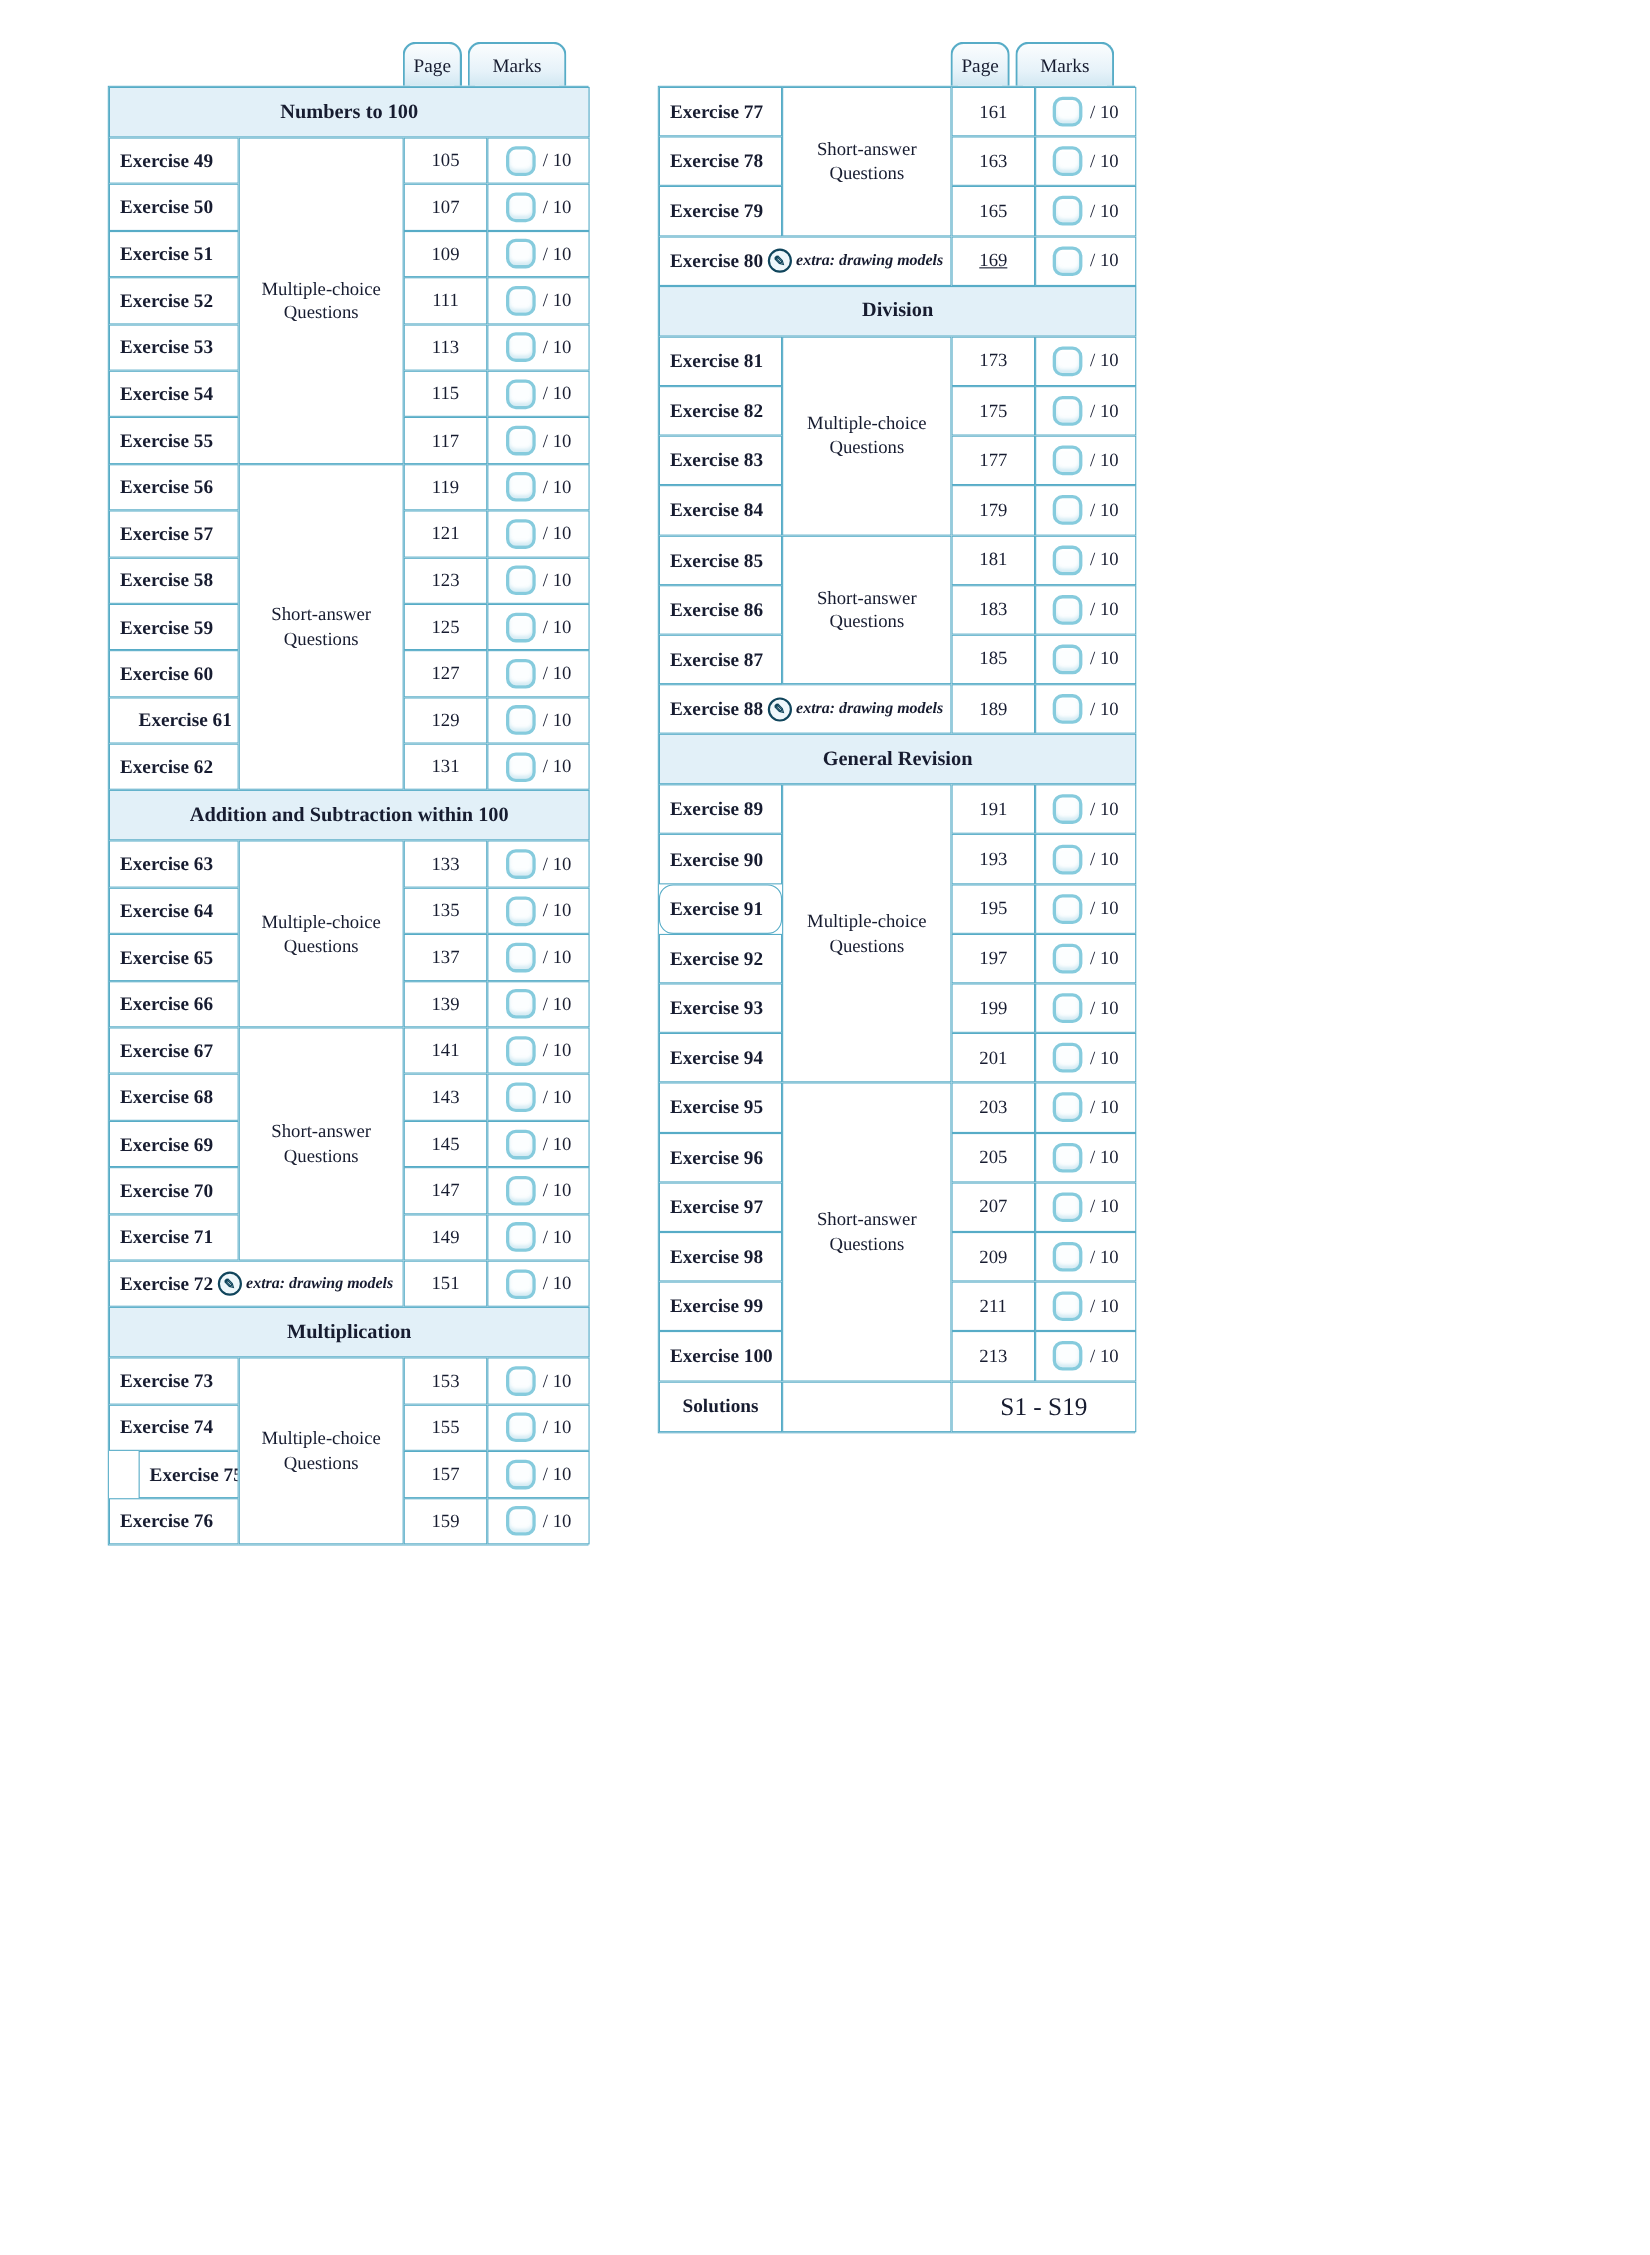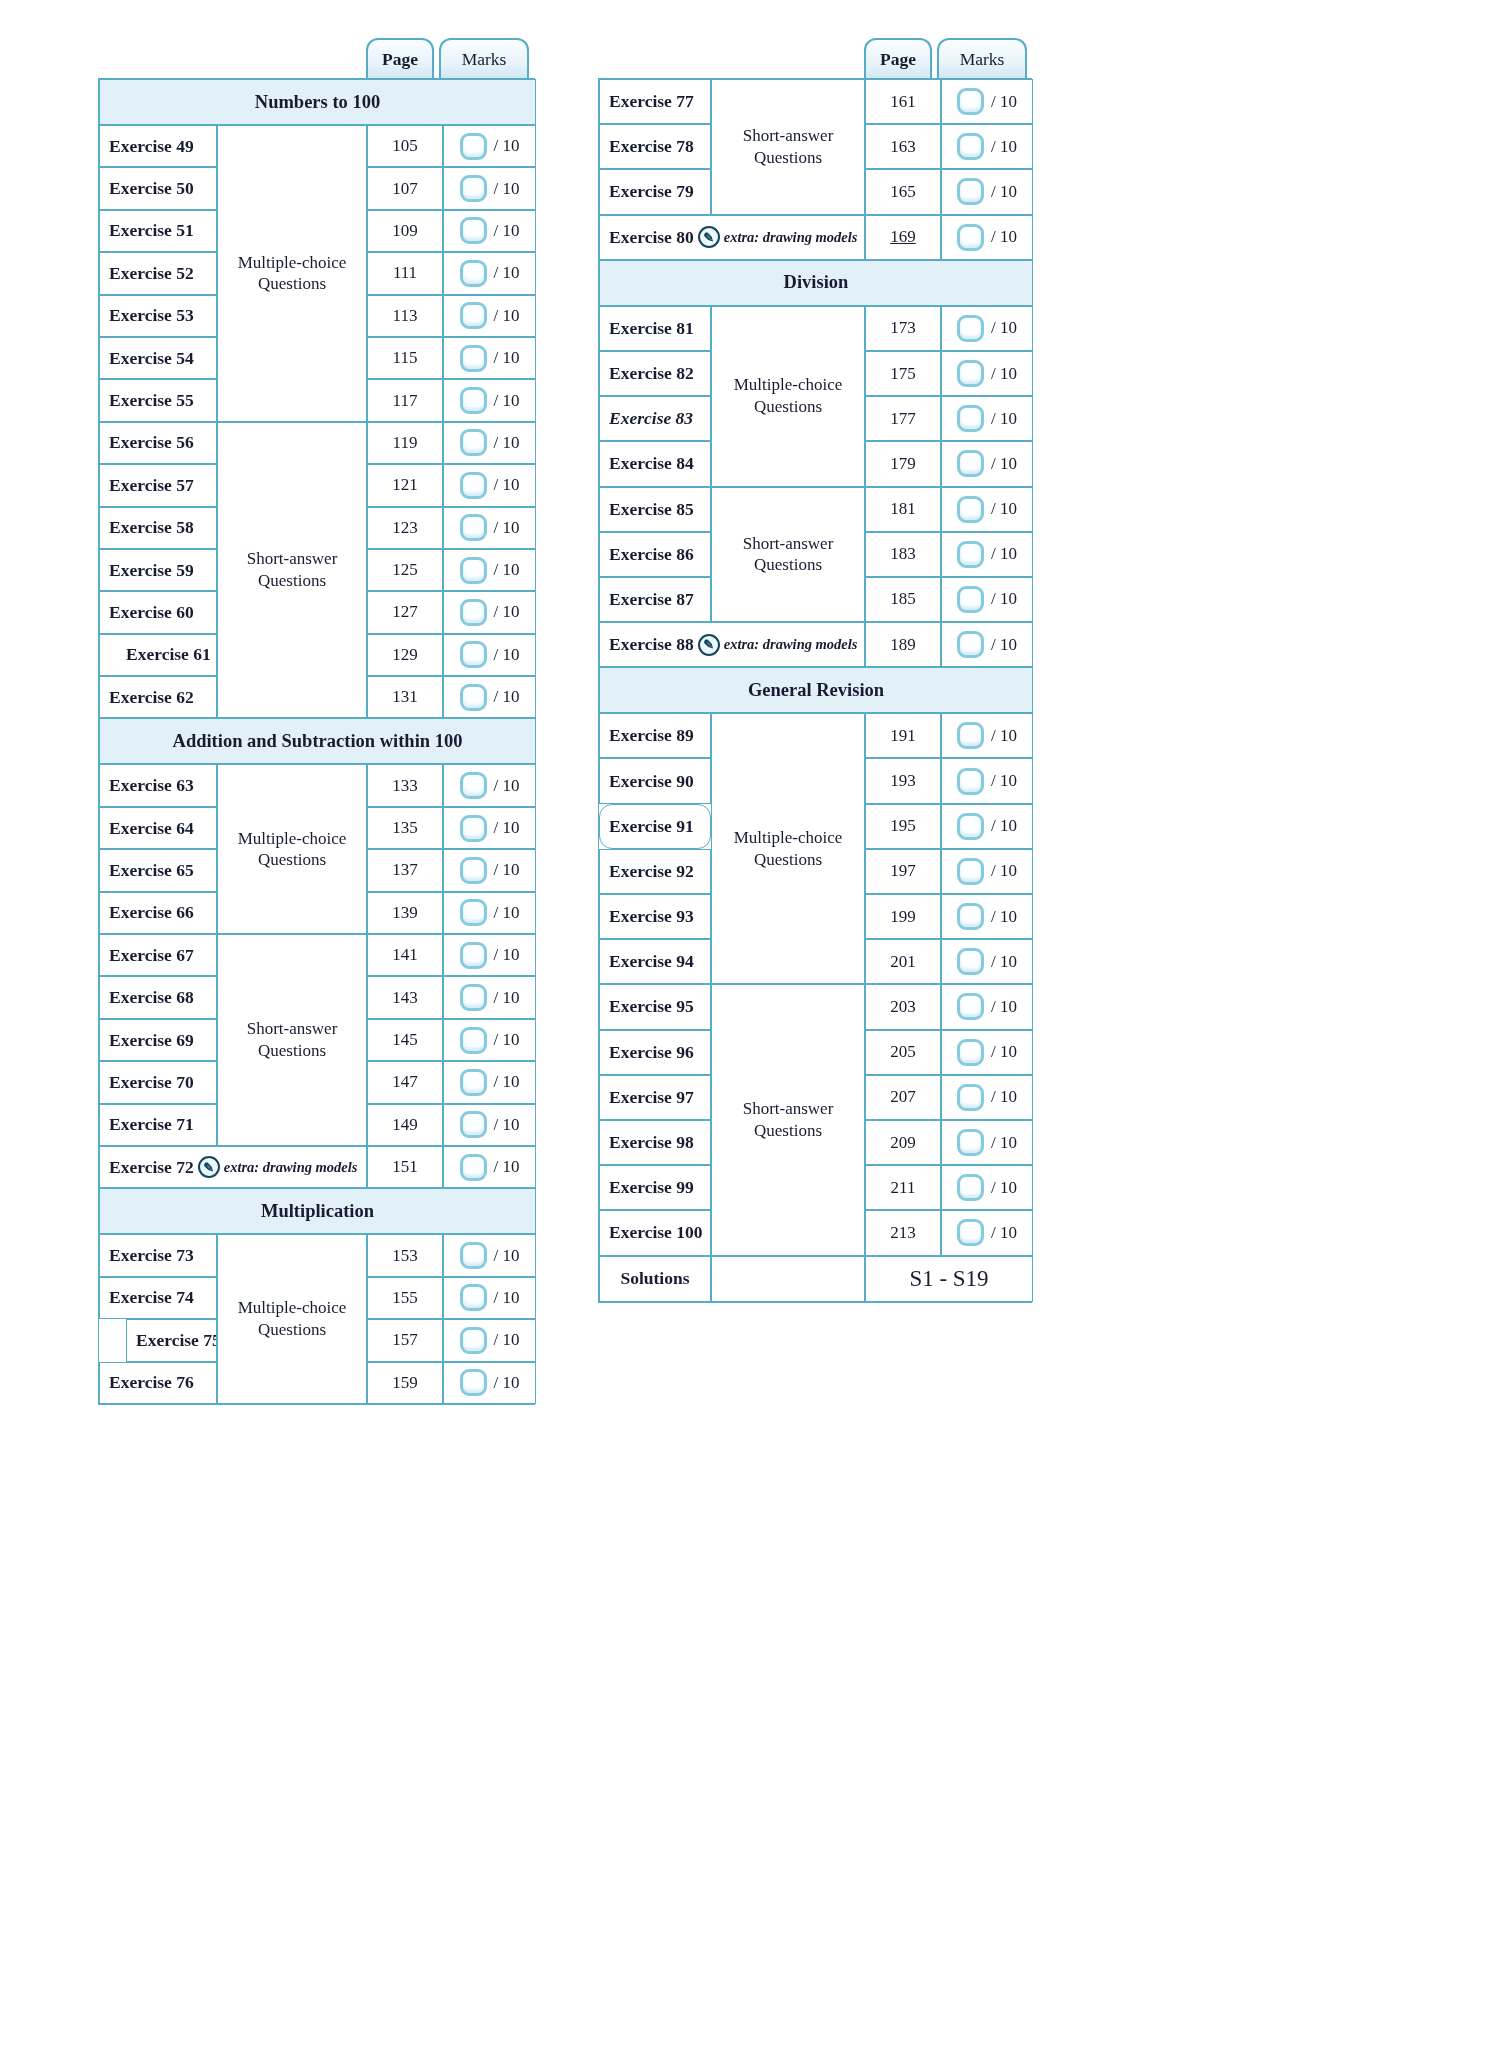--- a/index.html
+++ b/index.html
@@ -19,21 +19,21 @@
   .column-right{ left:598px; width:434px; }
 
   .tabs-row{ display:flex; align-items:flex-end; height:40px; }
   .tab{
     height:40px; border:2px solid var(--blue); border-bottom:none;
     border-radius:12px 12px 0 0;
     display:flex; align-items:center; justify-content:center;
     font-size:17.5px;
     background:linear-gradient(180deg,#fbfdfe 0%, #e6f2f9 65%, #d2e8f2 100%);
   }
-  .tab-page{ width:68px; margin-right:5px;font-weight:bold; }
+  .tab-page{ width:54px; margin-right:5px; }
   .tab-marks{ width:90px; }
 
   .table-grid{
     display:grid; border:1px solid var(--blue); background:#fff;
   }
   .cell{
     border:1px solid var(--blue); background:#fff;
     display:flex; align-items:center; justify-content:center;
     font-size:17px; overflow:hidden;
   }
@@ -299,21 +299,21 @@
       <div class="cell marks-cell" style="grid-area: 6 / 4;">
         <span class="marks-box"></span>
         <span class="marks-label">/ 10</span>
       </div>
       <div class="cell name-cell" style="grid-area: 7 / 1;">Exercise 82</div>
       <div class="cell page-cell" style="grid-area: 7 / 3;">175</div>
       <div class="cell marks-cell" style="grid-area: 7 / 4;">
         <span class="marks-box"></span>
         <span class="marks-label">/ 10</span>
       </div>
-      <div class="cell name-cell" style="grid-area: 8 / 1; font-style: italic;">Exercise 83</div>
+      <div class="cell name-cell" style="grid-area: 8 / 1;">Exercise 83</div>
       <div class="cell page-cell" style="grid-area: 8 / 3;">177</div>
       <div class="cell marks-cell" style="grid-area: 8 / 4;">
         <span class="marks-box"></span>
         <span class="marks-label">/ 10</span>
       </div>
       <div class="cell name-cell" style="grid-area: 9 / 1;">Exercise 84</div>
       <div class="cell page-cell" style="grid-area: 9 / 3;">179</div>
       <div class="cell marks-cell" style="grid-area: 9 / 4;">
         <span class="marks-box"></span>
         <span class="marks-label">/ 10</span>

